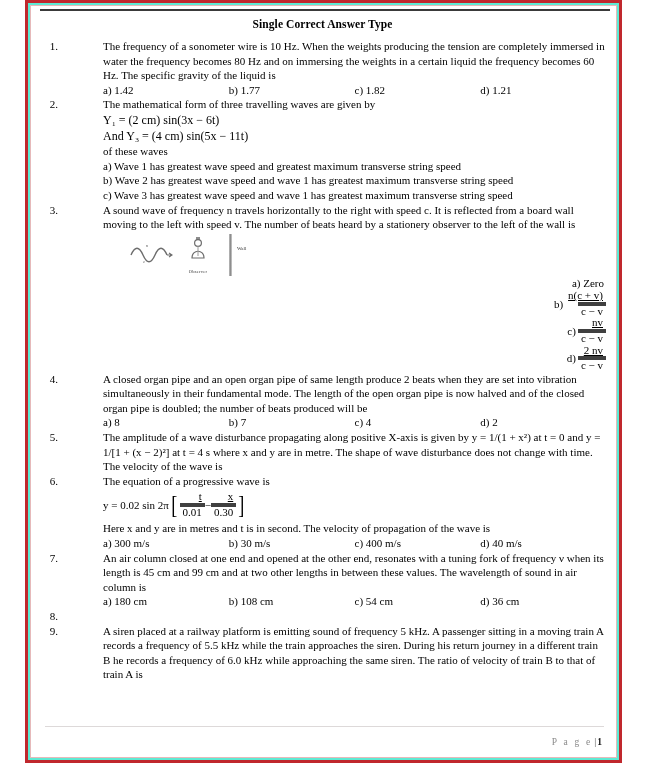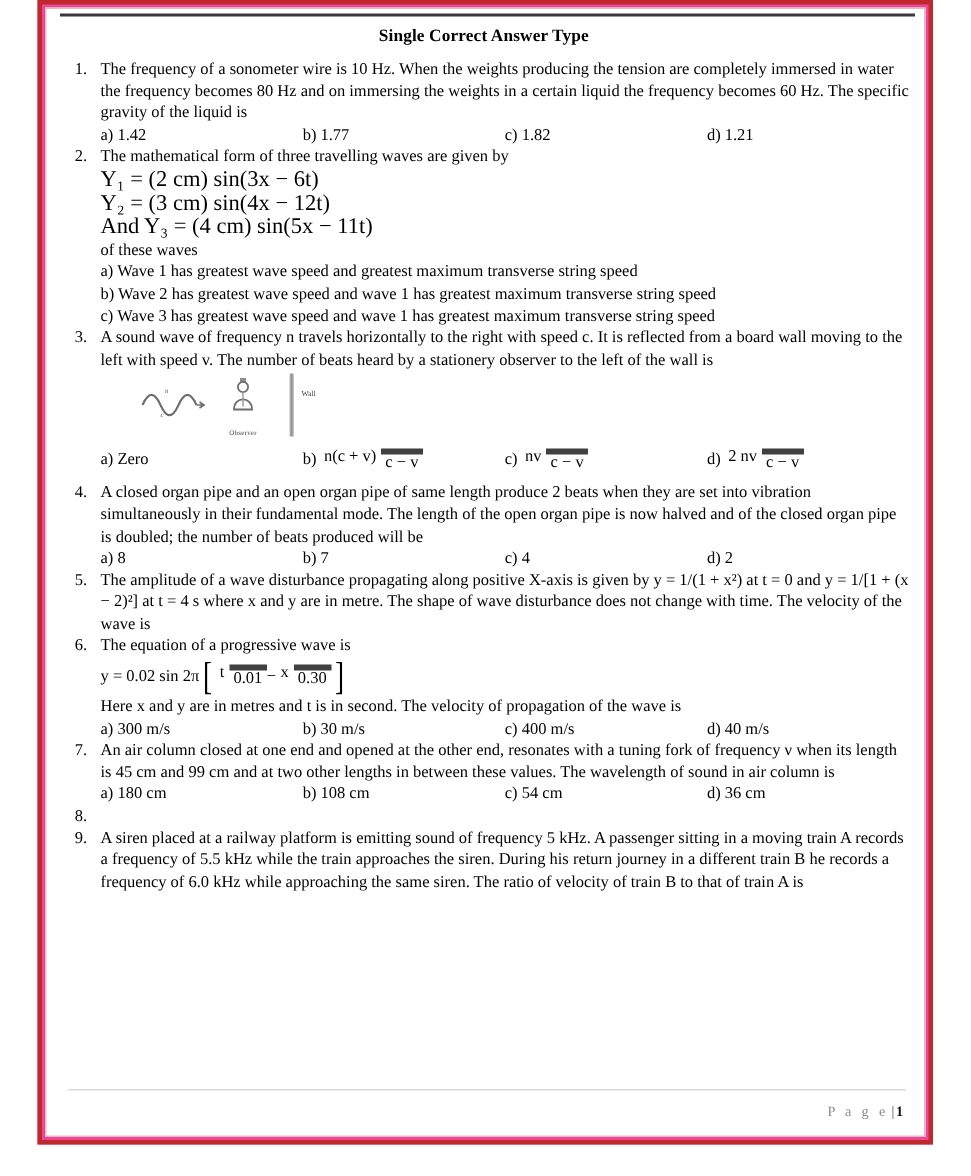--- a/index.html
+++ b/index.html
@@ -11,21 +11,21 @@
   }
   .page-wrap{
     position:absolute;
     left:25px; top:0px;
     width:597px; height:763px;
     box-sizing:border-box;
     border-left:3px solid #c0282d;
     border-right:3px solid #c0282d;
     border-bottom:3px solid #c0282d;
     border-top:3px solid #c0282d;
-    background:#ec4899;
+    background:#5eead4;
   }
   .page-inner{
     position:absolute;
     left:2px; top:2px; right:2px; bottom:2px;
     border:1px solid #e6b9ba;
     box-sizing:border-box;
     background:#fff;
     overflow:hidden;
   }
   .top-rule{
@@ -62,51 +62,52 @@
     font-size:11px;
     line-height:14.6px;
     color:#000;
   }
   .qbody{
     flex:1 1 auto;
     font-size:11px;
     line-height:14.6px;
     color:#000;
     text-align:left;
+    margin-left:36px;
   }
   .stem{ }
   .opts{
     display:flex;
     width:100%;
   }
   .opt{
     flex:0 0 25%;
     font-size:11px;
     line-height:14.6px;
     white-space:nowrap;
   }
   .opts.frac .opt{
     display:flex;
     align-items:center;
     height:30px;
   }
   .opt-lead{padding-right:2px;}
   .frac{
     display:inline-flex;
-    flex-direction:row;
-    align-items:flex-start;
+    flex-direction:column;
+    align-items:flex-end;
     vertical-align:middle;
     line-height:1.05;
     font-size:11px;
   }
-  .frac .num{padding:0 3px;}
+  .frac .num{padding:0 3px;text-decoration:underline;}
   .frac .den{padding:0 3px;border-top:4px solid #404040;}
   .eqline{
     margin:1px 0 1px 0;
-    font-size:15px;
+    font-size:12px;
     line-height:14.6px;
   }
   .bigeq{
     display:flex;
     align-items:center;
     margin:3px 0 3px 0;
     font-size:11px;
   }
   .brack{
     display:inline-block;
@@ -181,21 +182,20 @@
               <div class="opt">d) 1.21</div>
             </div>
           </div>
         </div>
 
         <div class="q">
           <div class="qnum">2.</div>
           <div class="qbody">
             <div class="stem">The mathematical form of three travelling waves are given by</div>
             <div class="eqline">Y₁ = (2 cm) sin(3x − 6t)</div>
-            <div class="eqline">Y₂ = (3 cm) sin(4x − 12t)</div>
             <div class="eqline">And Y₃ = (4 cm) sin(5x − 11t)</div>
             <div class="stem">of these waves</div>
             <div>a) Wave 1 has greatest wave speed and greatest maximum transverse string speed</div>
             <div>b) Wave 2 has greatest wave speed and wave 1 has greatest maximum transverse string speed</div>
             <div>c) Wave 3 has greatest wave speed and wave 1 has greatest maximum transverse string speed</div>
           </div>
         </div>
 
         <div class="q">
           <div class="qnum">3.</div>

